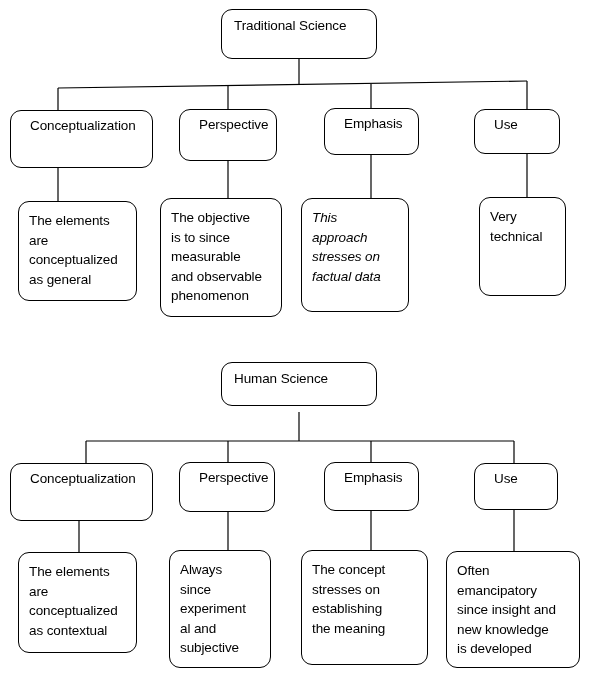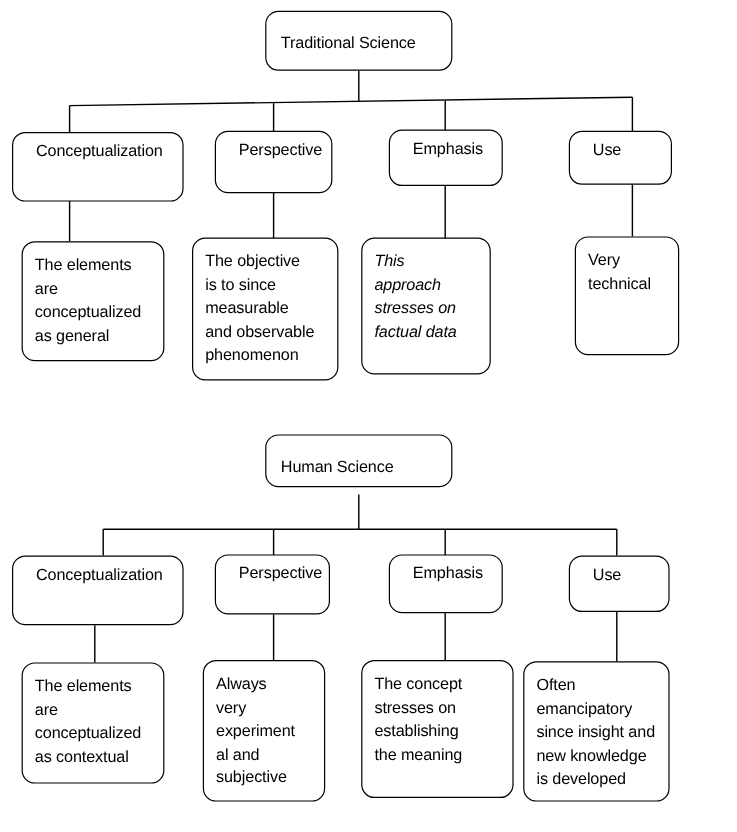--- a/index.html
+++ b/index.html
@@ -47,21 +47,21 @@
     letter-spacing: -0.1px;
     white-space: pre-line;
     text-align: left;
   }
   .node.leaf .txt {
     top: 9px;
     left: 10px;
   }
   .node.root .txt {
     left: 12px;
-    top: 16px;
+    top: 6px;
   }
 </style>
 </head>
 <body>
 
 <div id="canvas">
 
   <svg class="wires" viewBox="0 0 614 693" width="614" height="693">
 
     <g>
@@ -153,32 +153,32 @@
   </div>
 
   <div class="node leaf" style="left:18px; top:552px; width:119px; height:101px;">
     <div class="txt">The elements
 are
 conceptualized
 as contextual</div>
   </div>
   <div class="node leaf" style="left:169px; top:550px; width:102px; height:118px;">
     <div class="txt">Always
-very
+since
 experiment
 al and
 subjective</div>
   </div>
   <div class="node leaf" style="left:301px; top:550px; width:127px; height:115px;">
     <div class="txt">The concept
 stresses on
 establishing
 the meaning</div>
   </div>
-  <div class="node leaf" style="left:436px; top:551px; width:122px; height:117px;">
+  <div class="node leaf" style="left:446px; top:551px; width:134px; height:117px;">
     <div class="txt">Often
 emancipatory
 since insight and
 new knowledge
 is developed</div>
   </div>
 
 </div>
 
 </body></html>

